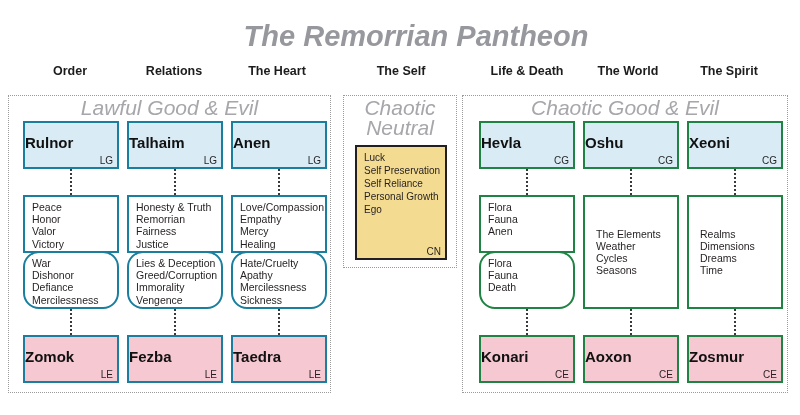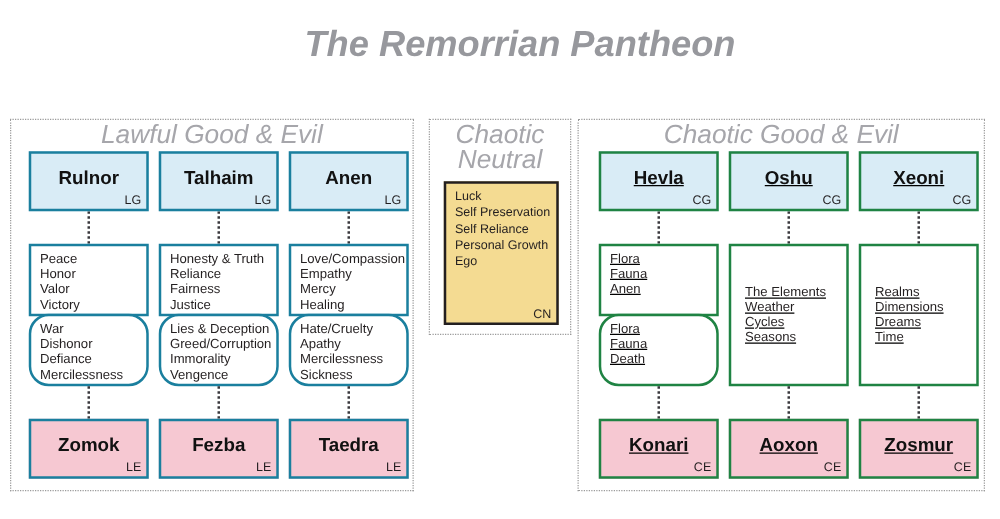--- a/index.html
+++ b/index.html
@@ -21,25 +21,25 @@
     position:absolute; box-sizing:border-box;
     border:1px dotted var(--dashed-border,#9b9b9b);
   }
   .teal-group  { --accent: var(--teal-border,#1a7f9e); }
   .green-group { --accent: var(--green-border,#1f8343); }
   .group-label {
     text-align:center; font-style:italic; font-size:21px;
     color:var(--group-label-gray,#a6a6ab); padding-top:2px; line-height:20px;
   }
   .cols { display:flex; gap:8px; padding:3px 0 0 14px; }
-  .green-group .cols { padding-left:16px;text-decoration:underline; }
+  .green-group .cols { padding-left:16px; }
   .col { width:96px; display:flex; flex-direction:column; align-items:center; }
   .deity {
     position:relative; width:96px; height:48px; box-sizing:border-box;
-    border:2px solid var(--accent); display:flex; align-items:center; justify-content:center;
+    border:2px solid var(--accent); display:flex; align-items:center; 
   }
   .deity.good { background:var(--good-fill,#d9ecf6); }
   .deity.evil { background:var(--evil-fill,#f6c8d2); }
   .deity-name { font-weight:bold; font-size:15px; color:#111; margin-top:-5px; }
   .align-tag {
     position:absolute; right:4px; bottom:1px; font-size:10px;
     font-weight:normal; color:var(--text-dark,#231f20);
   }
   .connector { height:26px; width:0; border-left:2px dotted #39383d; }
   .attr-box {
@@ -61,20 +61,29 @@
     padding-right:7px; margin-bottom:5px; }
   .yatt-list { font-size:10px; line-height:13px; color:var(--text-dark,#231f20); }
 </style>
 </head>
 <body>
 
 <div class="canvas">
 
   <h1 class="title">The Remorrian Pantheon</h1>
 
+  <div class="headers">
+    <span class="colhead" style="left:70px">Order</span>
+    <span class="colhead" style="left:174px">Relations</span>
+    <span class="colhead" style="left:277px">The Heart</span>
+    <span class="colhead" style="left:401px">The Self</span>
+    <span class="colhead" style="left:527px">Life &amp; Death</span>
+    <span class="colhead" style="left:628px">The World</span>
+    <span class="colhead" style="left:729px">The Spirit</span>
+  </div>
 
   <section class="group teal-group" style="left:8px; top:95px; width:323px; height:298px">
     <div class="group-label">Lawful Good &amp; Evil</div>
     <div class="cols">
 
       <div class="col">
         <div class="deity good">
           <span class="deity-name">Rulnor</span>
           <span class="align-tag">LG</span>
         </div>
@@ -99,21 +108,21 @@
       </div>
 
       <div class="col">
         <div class="deity good">
           <span class="deity-name">Talhaim</span>
           <span class="align-tag">LG</span>
         </div>
         <div class="connector"></div>
         <div class="attr-box">
             <div>Honesty &amp; Truth</div>
-            <div>Reliance</div>
+            <div>Remorrian</div>
             <div>Fairness</div>
             <div>Justice</div>
           </div>
         <div class="attr-box stack2">
             <div>Lies &amp; Deception</div>
             <div>Greed/Corruption</div>
             <div>Immorality</div>
             <div>Vengence</div>
           </div>
         <div class="connector"></div>

